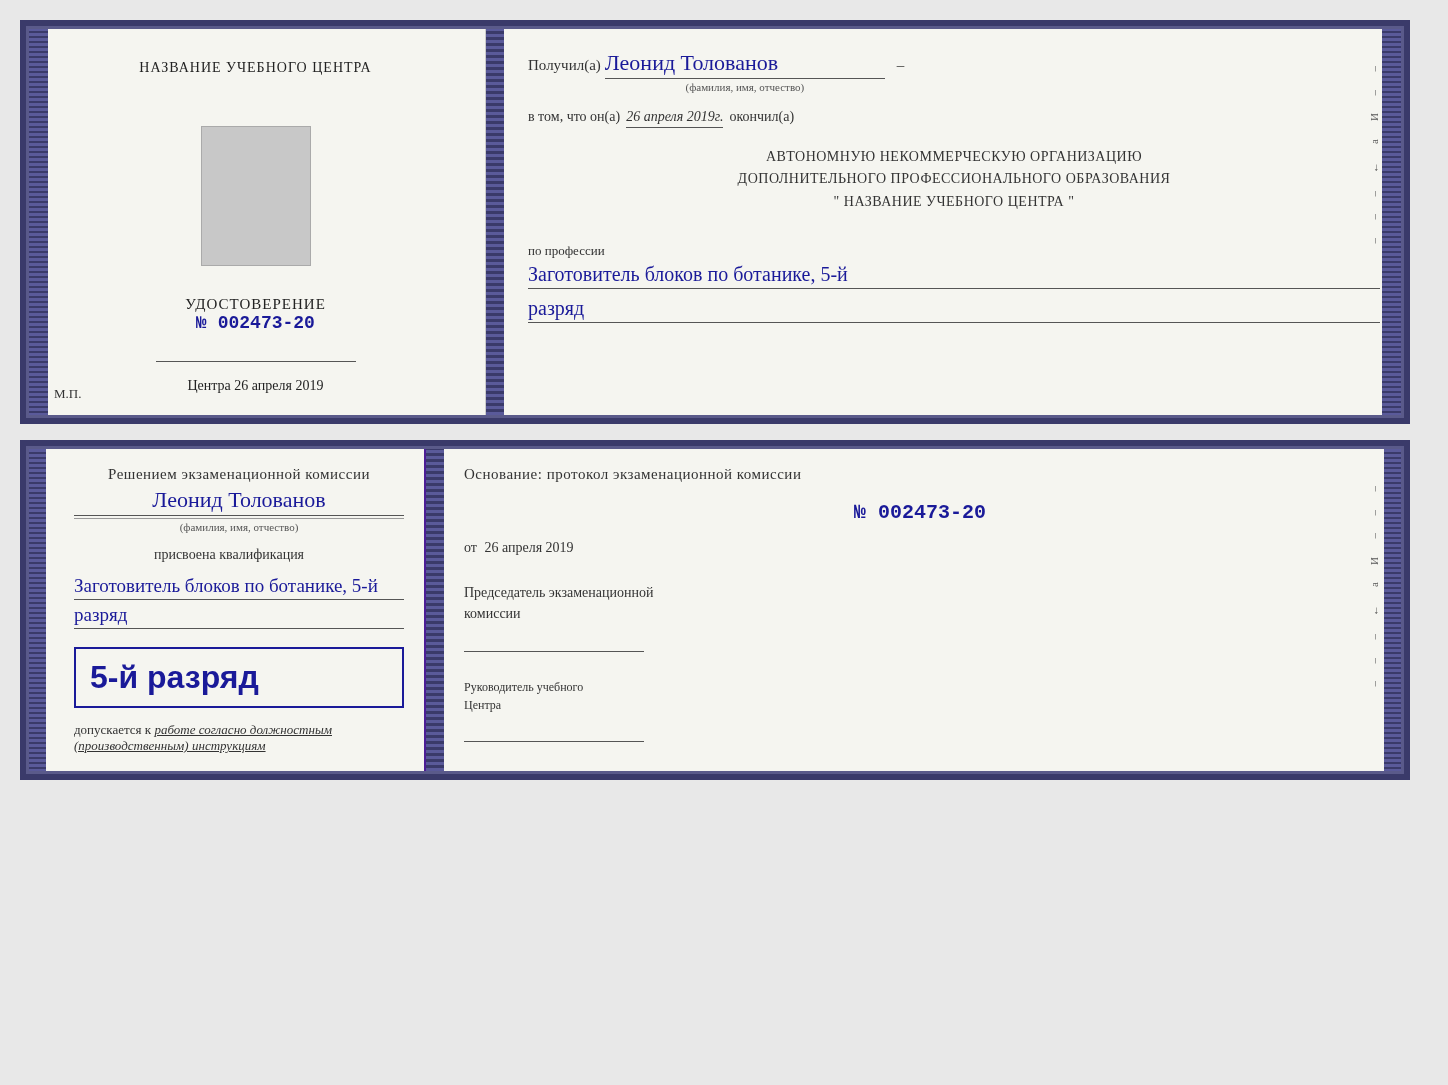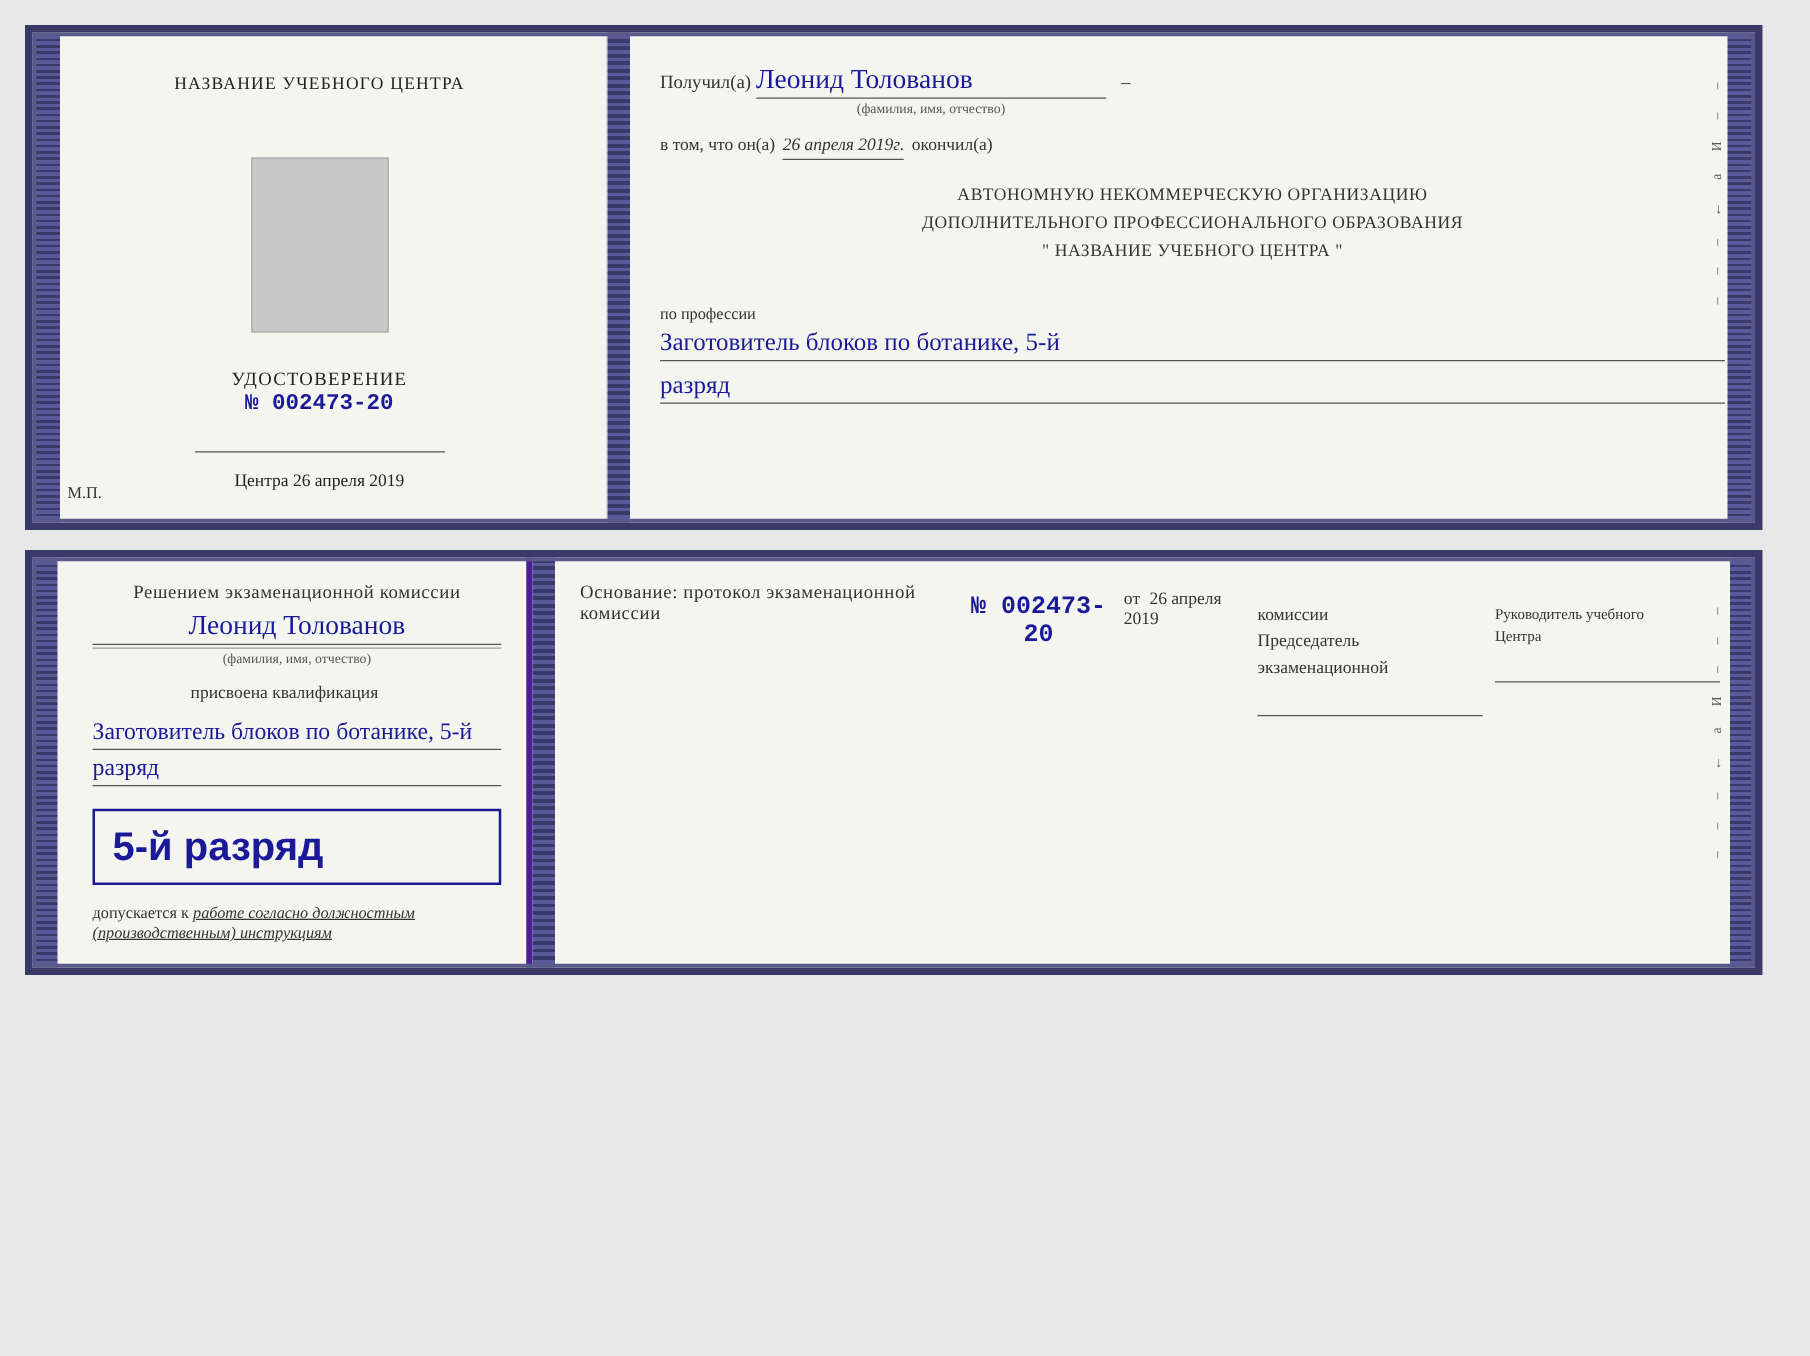--- a/index.html
+++ b/index.html
@@ -231,32 +231,32 @@
       font-size: 16px;
       color: #222;
       padding: 4px 10px;
     }
 
     
     .doc2-left {
       width: 400px;
       flex-shrink: 0;
       padding: 20px 20px 20px 28px;
-      border-right: 5px solid #4c1d95;
+      border-right: 2px solid #4c1d95;
       display: flex;
       flex-direction: column;
       gap: 8px;
       position: relative;
     }
 
     .doc2-right {
       flex: 1;
       padding: 20px 28px 20px 20px;
       display: flex;
-      flex-direction: row;
+      flex-direction: column;
       gap: 10px;
       position: relative;
     }
 
     .resheniem-text {
       font-size: 15px;
       color: #333;
       letter-spacing: 0.5px;
       text-align: center;
     }
@@ -522,22 +522,22 @@
       <div class="osnovanie">Основание: протокол экзаменационной комиссии</div>
 
       <div class="proto-number">№  002473-20</div>
 
       <div class="ot-date">
         <span>от</span>
         <span style="margin-left:4px;">26 апреля 2019</span>
       </div>
 
       <div class="predsedatel">
+        <div>Председатель экзаменационной</div>
         <div>комиссии</div>
-        <div>Председатель экзаменационной</div>
         <span class="sign-line"></span>
       </div>
 
       <div class="rukovoditel">
         <div>Руководитель учебного</div>
         <div>Центра</div>
         <span class="sign-line"></span>
       </div>
 
       <div class="side-marks">

